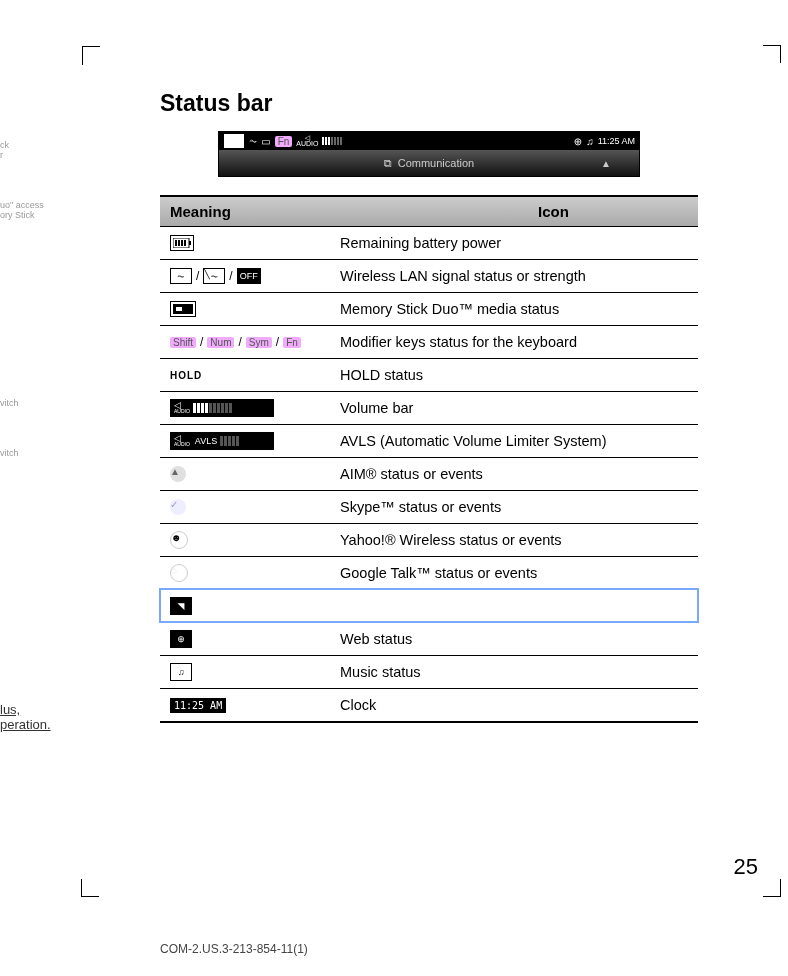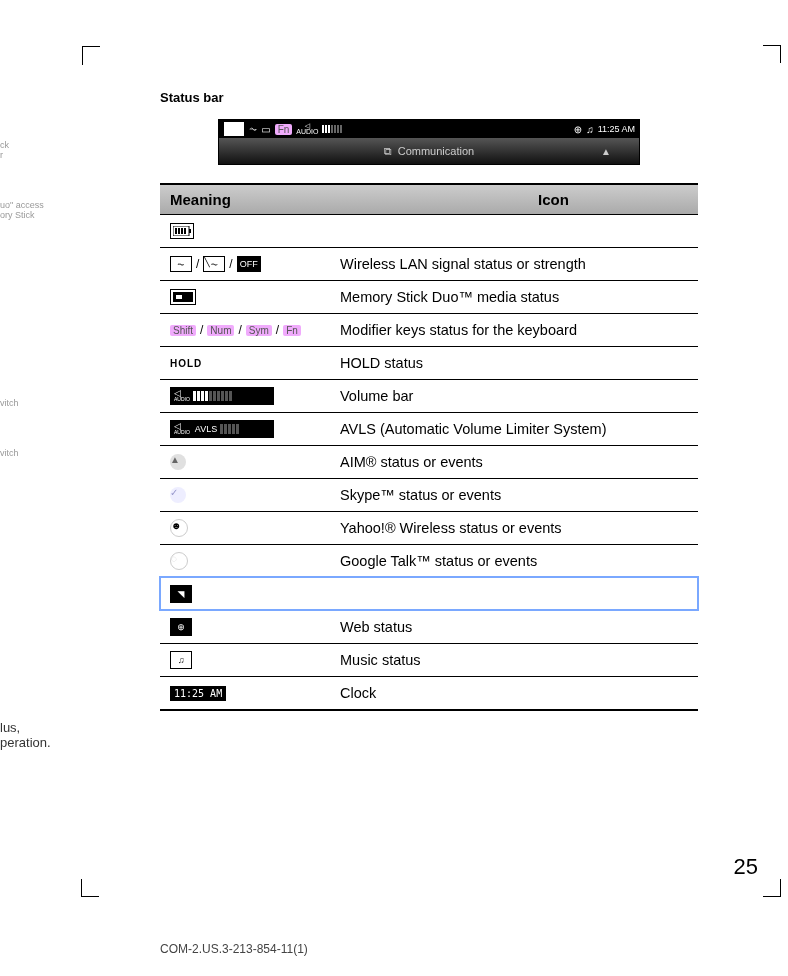--- a/index.html
+++ b/index.html
@@ -32,21 +32,21 @@
   .crop-tr::before { content:""; position:absolute; top:-1px; right:-1px; width:18px; height:0; border-top:1px solid #000;}
   .crop-tr::after  { content:""; position:absolute; top:-1px; right:-1px; width:0; height:18px; border-right:1px solid #000;}
   .crop-bl { bottom:80px; left:82px; }
   .crop-bl::before { content:""; position:absolute; bottom:-1px; left:-1px; width:18px; height:0; border-bottom:1px solid #000;}
   .crop-bl::after  { content:""; position:absolute; bottom:-1px; left:-1px; width:0; height:18px; border-left:1px solid #000;}
   .crop-br { bottom:80px; right:8px; }
   .crop-br::before { content:""; position:absolute; bottom:-1px; right:-1px; width:18px; height:0; border-bottom:1px solid #000;}
   .crop-br::after  { content:""; position:absolute; bottom:-1px; right:-1px; width:0; height:18px; border-right:1px solid #000;}
 
   h2.section-title {
-    font-size: 13px;
+    font-size: 23px;
     font-weight: bold;
     margin: 0 0 14px 0;
     font-family: "Segoe UI Semibold", Arial, sans-serif;
   }
   .statusbar-mock {
     margin: 0 auto 18px auto;
     width: 420px;
     border: 1px solid #000;
     font-size: 10px;
     color: #fff;
@@ -133,21 +133,21 @@
   .margin-text {
     position: absolute;
     left: 0;
     font-size: 13px;
     color: #333;
   }
   .mt1 { top: 140px; font-size:9px; color:#999;}
   .mt2 { top: 200px; font-size:9px; color:#999;}
   .mt3 { top: 398px; font-size:9px; color:#999;}
   .mt4 { top: 448px; font-size:9px; color:#999;}
-  .mt5 { top: 720px; }
+  .mt5 { top: 702px; text-decoration: underline; }
   .vol-bar {
     display:inline-flex; align-items:center; background:#000; height:18px; width:100px; padding:0 2px; gap:1px;
   }
   .vol-bar .sp { color:#fff; font-size:9px; padding:0 2px; display:flex; flex-direction:column; line-height:6px;}
   .vol-bar .seg { width:3px; height:10px; background:#fff;}
   .vol-bar .seg.off { background:#555;}
   .clock-chip { background:#000; color:#fff; font-size:10px; padding:2px 4px; font-family:monospace;}
 </style>
 </head>
 <body>
@@ -224,20 +224,21 @@
             <svg width="18" height="10">
               <rect x="0" y="0" width="16" height="10" fill="none" stroke="#000"></rect>
               <rect x="2" y="2" width="2" height="6" fill="#000"></rect>
               <rect x="5" y="2" width="2" height="6" fill="#000"></rect>
               <rect x="8" y="2" width="2" height="6" fill="#000"></rect>
               <rect x="11" y="2" width="2" height="6" fill="#000"></rect>
               <rect x="16" y="3" width="2" height="4" fill="#000"></rect>
             </svg>
           </span>
       </div>
+      <div class="td td-mean">Remaining battery power</div>
     </div>
 
     <div class="row">
       <div class="td td-icon">
         <span class="ic">⏦</span>
         <span class="sep">/</span>
         <span class="ic" style="position:relative">⏦<span style="position:absolute;left:0;top:0">╲</span></span>
         <span class="sep">/</span>
         <span class="ic ic-dark">OFF</span>
       </div>

